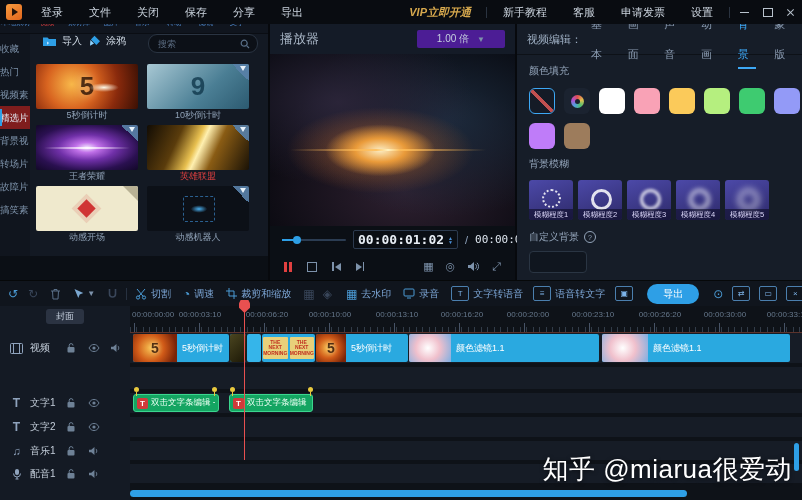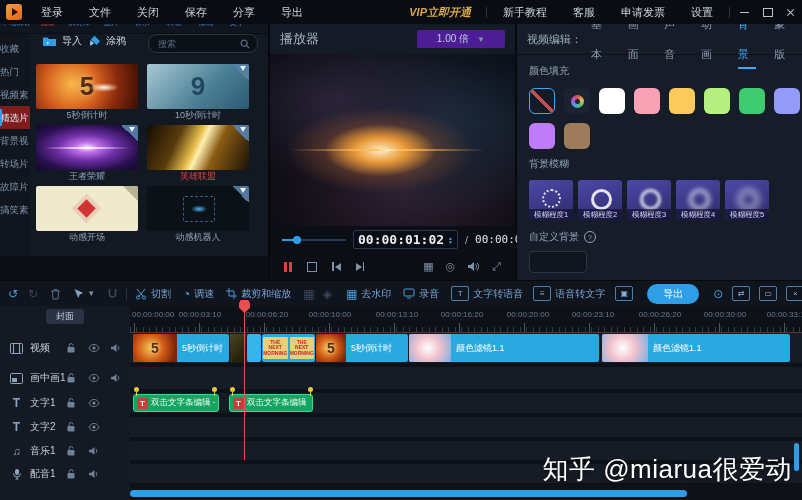--- a/index.html
+++ b/index.html
@@ -608,47 +608,20 @@
           <svg width="12" height="10" viewBox="0 0 13 11">
               <path d="M1 4h2.5L7 1v9L3.5 7H1z" fill="#6e8196"></path>
               <path d="M8.5 3.2a3 3 0 010 4.6" stroke="#6e8196" fill="none"></path>
             </svg>
           </span>
       </div>
       <div class="lane"></div>
     </div>
 
     <div class="row" style="top:61px;height:22px">
-      <div class="row-head" style="position:absolute;">
-        <span class="trk-ic">
-          <svg width="13" height="11" viewBox="0 0 13 11">
-              <rect x="0.5" y="0.5" width="12" height="10" rx="1" stroke="#8fa3bd" fill="none"></rect>
-              <rect x="2" y="5" width="5" height="4" fill="#8fa3bd"></rect>
-            </svg>
-          </span>
-        <span class="trk-name">画中画1</span>
-        <span class="hctl" style="left:66px">
-          <svg width="10" height="11" viewBox="0 0 10 11">
-              <rect x="1.5" y="4.5" width="7" height="5.5" rx="1" fill="#6e8196"></rect>
-              <path d="M3.2 4.5V3a1.9 1.9 0 013.8 0" stroke="#6e8196" fill="none"></path>
-            </svg>
-          </span>
-        <span class="hctl" style="left:88px">
-          <svg width="12" height="9" viewBox="0 0 12 9">
-              <path d="M1 4.5C2.5 1.8 4 1 6 1s3.5.8 5 3.5C9.5 7.2 8 8 6 8S2.5 7.2 1 4.5z" fill="none" stroke="#6e8196"></path>
-              <circle cx="6" cy="4.5" r="1.6" fill="#6e8196"></circle>
-            </svg>
-          </span>
-        <span class="hctl" style="left:110px">
-          <svg width="12" height="10" viewBox="0 0 13 11">
-              <path d="M1 4h2.5L7 1v9L3.5 7H1z" fill="#6e8196"></path>
-              <path d="M8.5 3.2a3 3 0 010 4.6" stroke="#6e8196" fill="none"></path>
-            </svg>
-          </span>
-      </div>
       <div class="lane"></div>
     </div>
 
     <div class="row" style="top:87px;height:20px">
       <div class="row-head" style="position:absolute;">
         <span class="trk-ic" style="font-size:12px;font-weight:bold;">T</span>
         <span class="trk-name">文字1</span>
         <span class="hctl" style="left:66px">
           <svg width="10" height="11" viewBox="0 0 10 11">
               <rect x="1.5" y="4.5" width="7" height="5.5" rx="1" fill="#6e8196"></rect>

